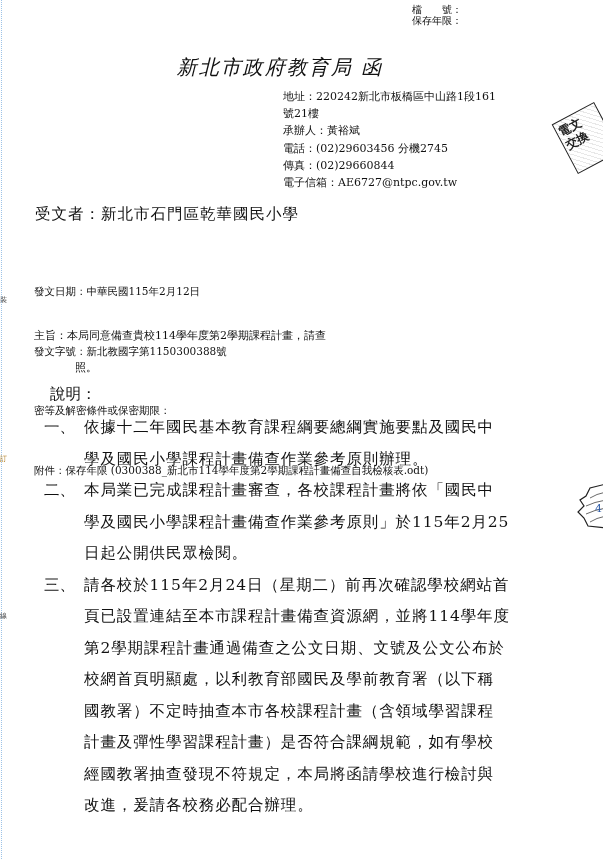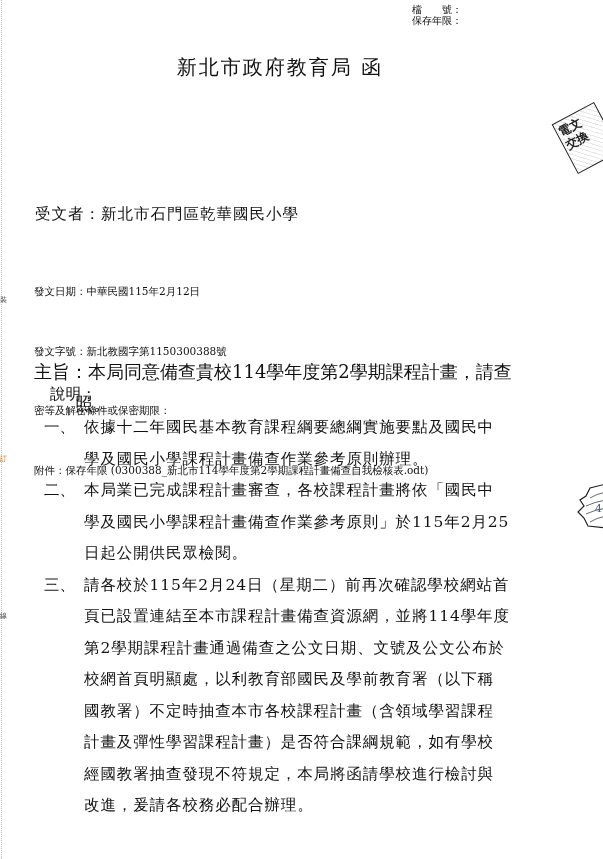--- a/index.html
+++ b/index.html
@@ -19,21 +19,21 @@
   .margin-mark.m1 { top: 296px; }
   .margin-mark.m2 { top: 455px; color: #b07a1a; }
   .margin-mark.m3 { top: 612px; }
 
   
   .archive { position: absolute; left: 412px; top: 4px; font-size: 10px; line-height: 11px; }
   .archive .row { white-space: pre; }
 
   .title {
     position: absolute; left: 0; width: 560px; top: 54px; text-align: center;
-    font-size: 20px; letter-spacing: 2px;
+    font-size: 20px; letter-spacing: 2px; font-style: italic;
   }
 
   .contact { position: absolute; left: 283px; top: 88px; font-size: 11px; line-height: 17.2px; }
   .contact .row { white-space: pre; }
 
   
   .stamp {
     position: absolute; left: 562px; top: 110px; width: 48px; height: 56px;
     border: 1.5px solid #222; transform: rotate(-28deg); background:
       repeating-linear-gradient(45deg, #fff 0 3px, #e8e8e8 3px 4px);
@@ -42,21 +42,21 @@
   }
   .seal-frag {
     position: absolute; left: 576px; top: 482px; width: 30px; height: 48px;
   }
 
   .recipient { position: absolute; left: 35px; top: 204px; font-size: 15.5px; letter-spacing: 1px; }
 
   .meta { position: absolute; left: 34px; top: 240px; font-size: 10.5px; line-height: 15.5px; }
   .meta .row { white-space: pre; margin-top: 44px; }
 
-  .subject { position: absolute; left: 34px; top: 320px; font-size: 18px; line-height: 32px; width: 520px; margin-top: 36px; }
+  .subject { position: absolute; left: 34px; top: 320px; font-size: 11px; line-height: 32px; width: 520px; }
   .subject .label { display: inline-block; }
   .subject .line2 { padding-left: 41px; }
 
   .explain-label { position: absolute; left: 34px; top: 384px; font-size: 15.5px; padding-left: 16px; }
 
   .items { position: absolute; left: 44px; top: 412px; width: 520px; font-size: 15.5px; }
   .item { position: relative; }
   .item .num { position: absolute; left: 0; top: 0; line-height: 31.5px; }
   .item .line { padding-left: 40px; line-height: 31.5px; white-space: nowrap; letter-spacing: 0.9px; }
   .item + .item { margin-top: 0; }
@@ -71,20 +71,28 @@
   <div class="margin-mark m2">訂</div>
   <div class="margin-mark m3">線</div>
 
   <div class="archive">
     <div class="row">檔　　號：</div>
     <div class="row">保存年限：</div>
   </div>
 
   <div class="title">新北市政府教育局 函</div>
 
+  <div class="contact">
+    <div class="row">地址：220242新北市板橋區中山路1段161</div>
+    <div class="row">號21樓</div>
+    <div class="row">承辦人：黃裕斌</div>
+    <div class="row">電話：(02)29603456 分機2745</div>
+    <div class="row">傳真：(02)29660844</div>
+    <div class="row">電子信箱：AE6727@ntpc.gov.tw</div>
+  </div>
 
   <div class="stamp">
     <span style="white-space:pre;">電文
 交換</span>
   </div>
 
   <svg class="seal-frag" viewBox="0 0 30 48">
     <path d="M30 2 L14 6 L10 14 L4 18 L8 24 L2 30 L8 36 L12 44 L30 46" fill="none" stroke="#222" stroke-width="1.2"></path>
     <path d="M30 10 Q20 12 14 16 M30 18 Q18 20 10 24 M30 26 Q18 28 10 32 M30 34 Q20 36 14 40" fill="none" stroke="#444" stroke-width="0.8"></path>
     <text x="19" y="30" font-size="11" fill="#2a5aa8">4</text>

